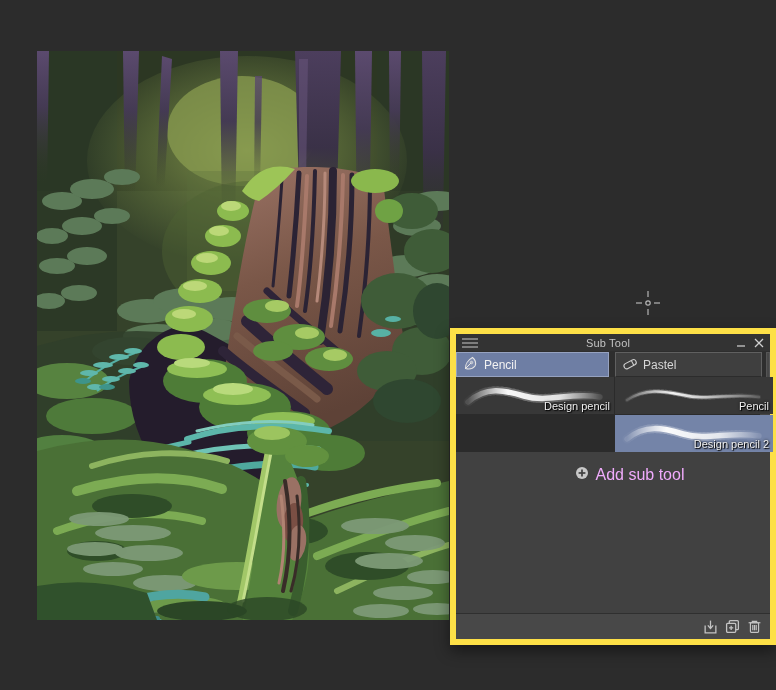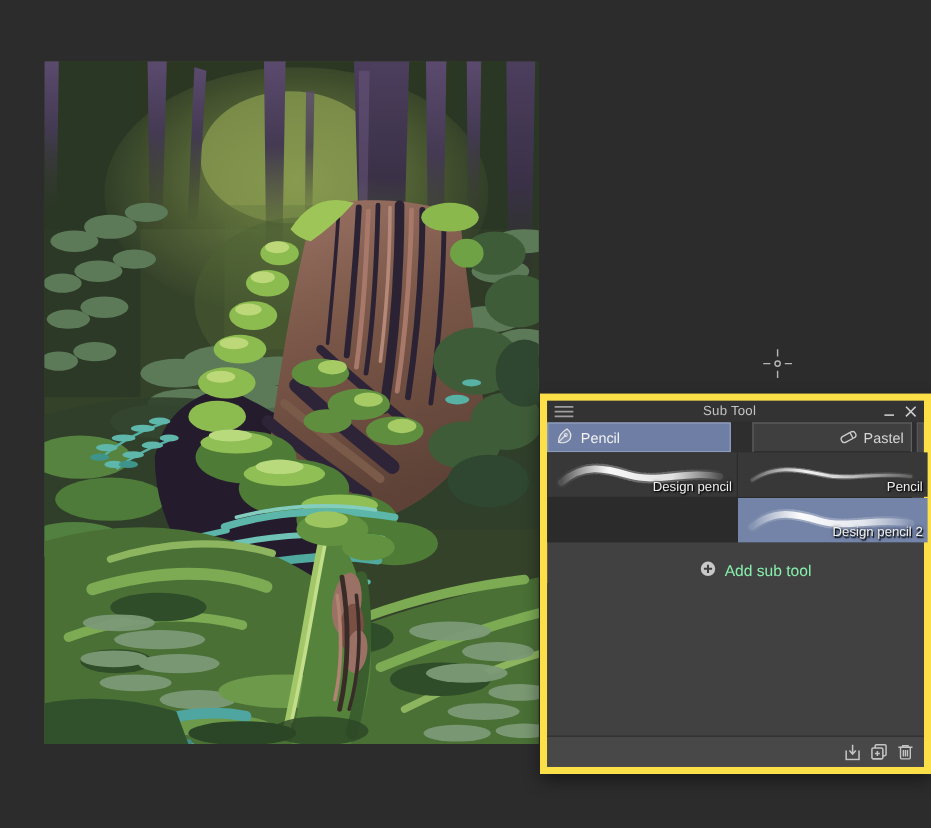--- a/index.html
+++ b/index.html
@@ -37,37 +37,37 @@
     height:25px;background:#2e2e2e;display:flex;align-items:stretch;flex:0 0 auto;
     padding-top:1px;
   }
   .tab{
     display:flex;align-items:center;gap:5px;padding:0 6px;box-sizing:border-box;
     background:#3f3f3f;border:1px solid #606060;border-bottom-color:#2c2c2c;
     color:#d6d6d6;font-size:12px;cursor:pointer;
   }
   .tab.selected{background:#6e7ea4;border-color:#96a2c0;color:#f2f2f2;}
   .tab.tab-pencil{width:153px;}
-  .tab.tab-pastel{width:133px;margin-left:18px;justify-content:flex-end;}
+  .tab.tab-pastel{width:147px;margin-left:6px;}
   .tab-filler{flex:1;margin-left:4px;background:#474747;border:1px solid #555;border-bottom:none;}
   .brush-grid{position:relative;height:75px;background:#2b2b2b;flex:0 0 auto;padding-left:24px;}
   .scroll-strip{position:absolute;right:0;top:0;width:10px;height:75px;background:#454545;}
   .tile{
     position:absolute;width:158px;height:37px;background:#383838;cursor:pointer;overflow:hidden;
   }
   .tile.selected{background:#7484a8;text-decoration:underline;}
   .tile svg{position:absolute;left:0;top:0;}
   .tile .tile-label{
     position:absolute;right:4px;bottom:2px;font-size:11px;color:#efefef;
     text-shadow:1px 1px 1px #000,0 0 3px rgba(0,0,0,.8);
   }
   .t0{left:0;top:0;} .t1{left:159px;top:0;} .t2{left:0;top:38px;} .t3{left:159px;top:38px;}
   .add-row{
     margin-top:12px;height:22px;display:flex;align-items:center;justify-content:center;
-    gap:7px;color:#86efac;font-size:13px;cursor:pointer;flex:0 0 auto;margin-left:33px;
+    gap:7px;color:#f0abfc;font-size:16px;cursor:pointer;flex:0 0 auto;margin-left:33px;
   }
   .list-empty{flex:1;background:#414141;}
   .footer{
     height:25px;background:#484848;border-top:1px solid #2f2f2f;flex:0 0 auto;
     display:flex;align-items:center;justify-content:flex-end;gap:7px;padding:0 8px;
   }
   .footer .fbtn{display:flex;align-items:center;cursor:pointer;}
 </style>
 </head>
 <body>

